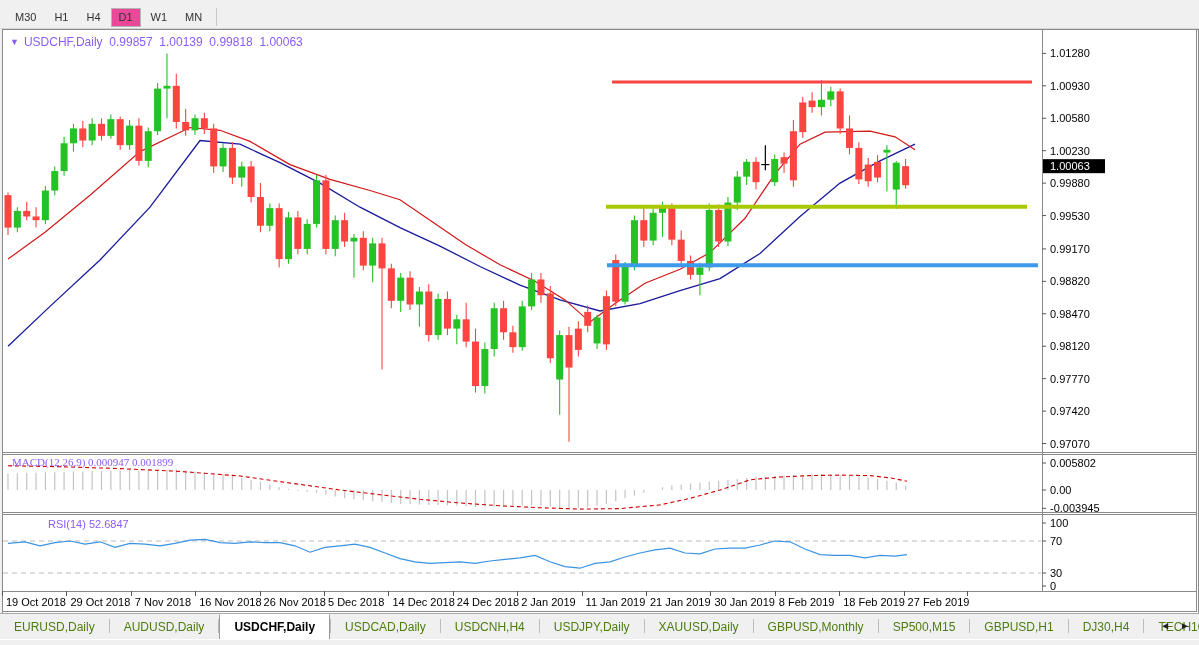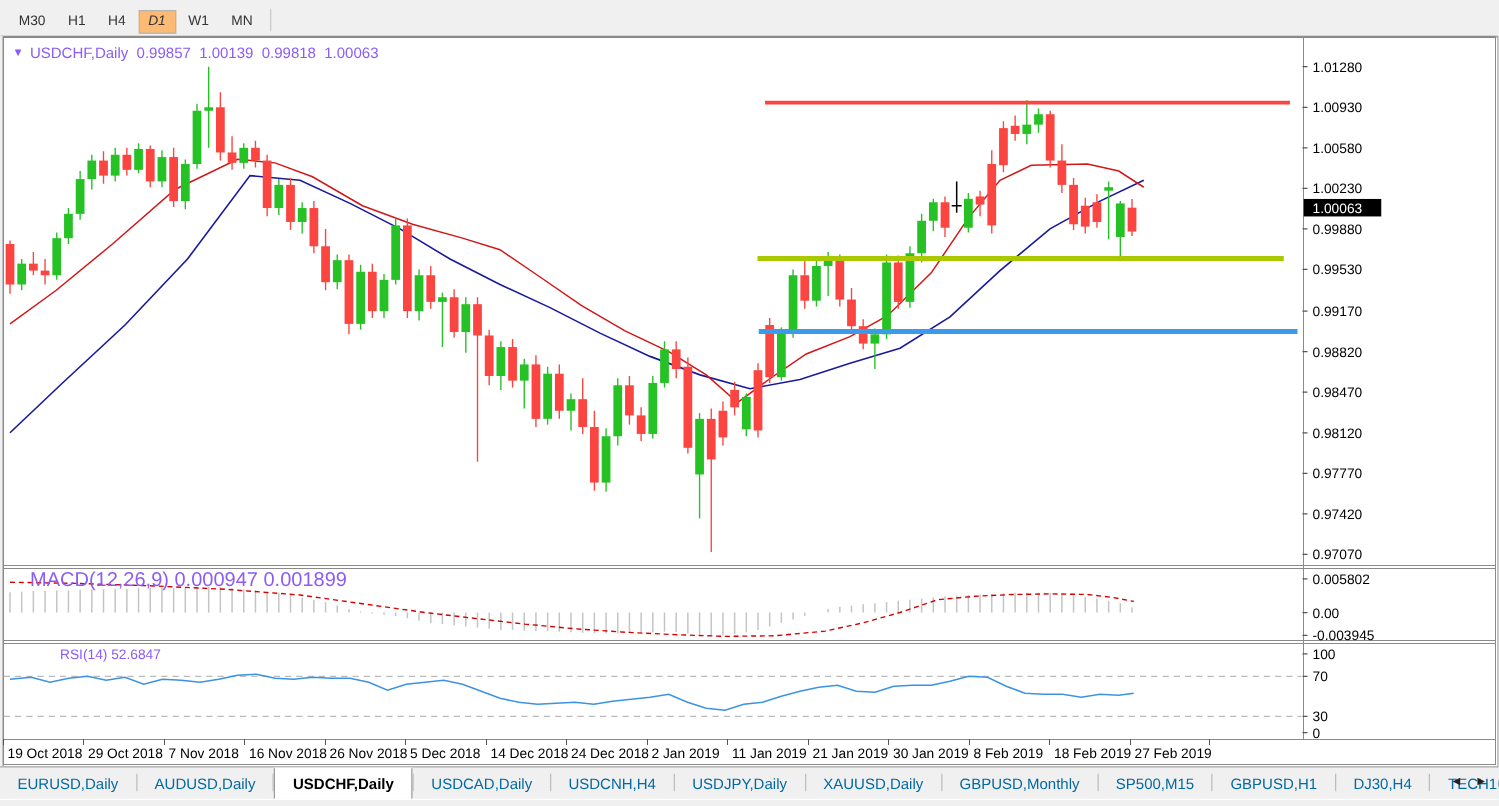--- a/index.html
+++ b/index.html
@@ -1,32 +1,32 @@
 <!DOCTYPE html>
 <html><head>
 <meta charset="utf-8">
 <style>
   html,body{margin:0;padding:0;background:#f0f0f0;font-family:"Liberation Sans",sans-serif;}
   #app{position:relative;width:1199px;height:645px;background:#f0f0f0;overflow:hidden;}
   
   #toolbar{position:absolute;left:0;top:0;width:1199px;height:28px;background:#f0f0f0;border-bottom:1px solid #d7d7d7;}
   .tfbtn{display:inline-block;margin:8px 1px 0 1px;padding:2px 7px 3px 7px;font-size:11px;color:#333;border:1px solid transparent;cursor:default;}
-  .tfbtn.active{background:#fdba74;border:1px solid #b5b5b5;font-style:italic;}
+  .tfbtn.active{background:#ec4899;border:1px solid #b5b5b5;}
   .tbsep{display:inline-block;width:1px;height:18px;background:#c8c8c8;margin:0 5px;vertical-align:middle;}
   
   #chartframe{position:absolute;left:2px;top:29px;width:1195px;height:583px;background:#ffffff;border:1px solid #8a8a8a;}
   #chartsvg{position:absolute;left:0;top:28px;}
   .paneLabel{position:absolute;font-size:12px;color:#8b5cf6;white-space:pre;}
   #title{left:10px;top:35px;}
-  #macdlabel{left:24px;top:456px;font-size:16px;}
+  #macdlabel{left:12px;top:456px;font-size:11px;font-family:Liberation Serif, serif;}
   #rsilabel{left:8px;top:518px;font-size:11px;padding-left:40px;}
   .tri{display:inline-block;font-size:9px;vertical-align:1px;margin-right:5px;}
   
   #tabbar{position:absolute;left:0;top:613px;width:1199px;height:26px;background:#f0f0f0;border-top:1px solid #a9a9a9;white-space:nowrap;overflow:hidden;}
-  .tab{display:inline-block;padding:5px 14px 6px 14px;font-size:12px;color:#0369a1;cursor:default;}
+  .tab{display:inline-block;padding:5px 14px 6px 14px;font-size:12px;color:#4d7c0f;cursor:default;}
   .tab.active{background:#ffffff;color:#000;font-weight:bold;border-left:1px solid #9a9a9a;border-right:1px solid #9a9a9a;border-bottom:1px solid #9a9a9a;border-top:1px solid #fff;}
   .tabsep{display:inline-block;width:1px;height:14px;background:#bdbdbd;vertical-align:-2px;}
   #tabarrows{position:absolute;right:4px;top:6px;font-size:10px;color:#222;}
   #tabarrows span{padding:0 5px;cursor:default;}
   #statusstrip{position:absolute;left:0;top:639px;width:1199px;height:6px;background:#f0f0f0;border-top:1px solid #ffffff;}
 </style>
 </head>
 <body>
 
 <div id="app">

